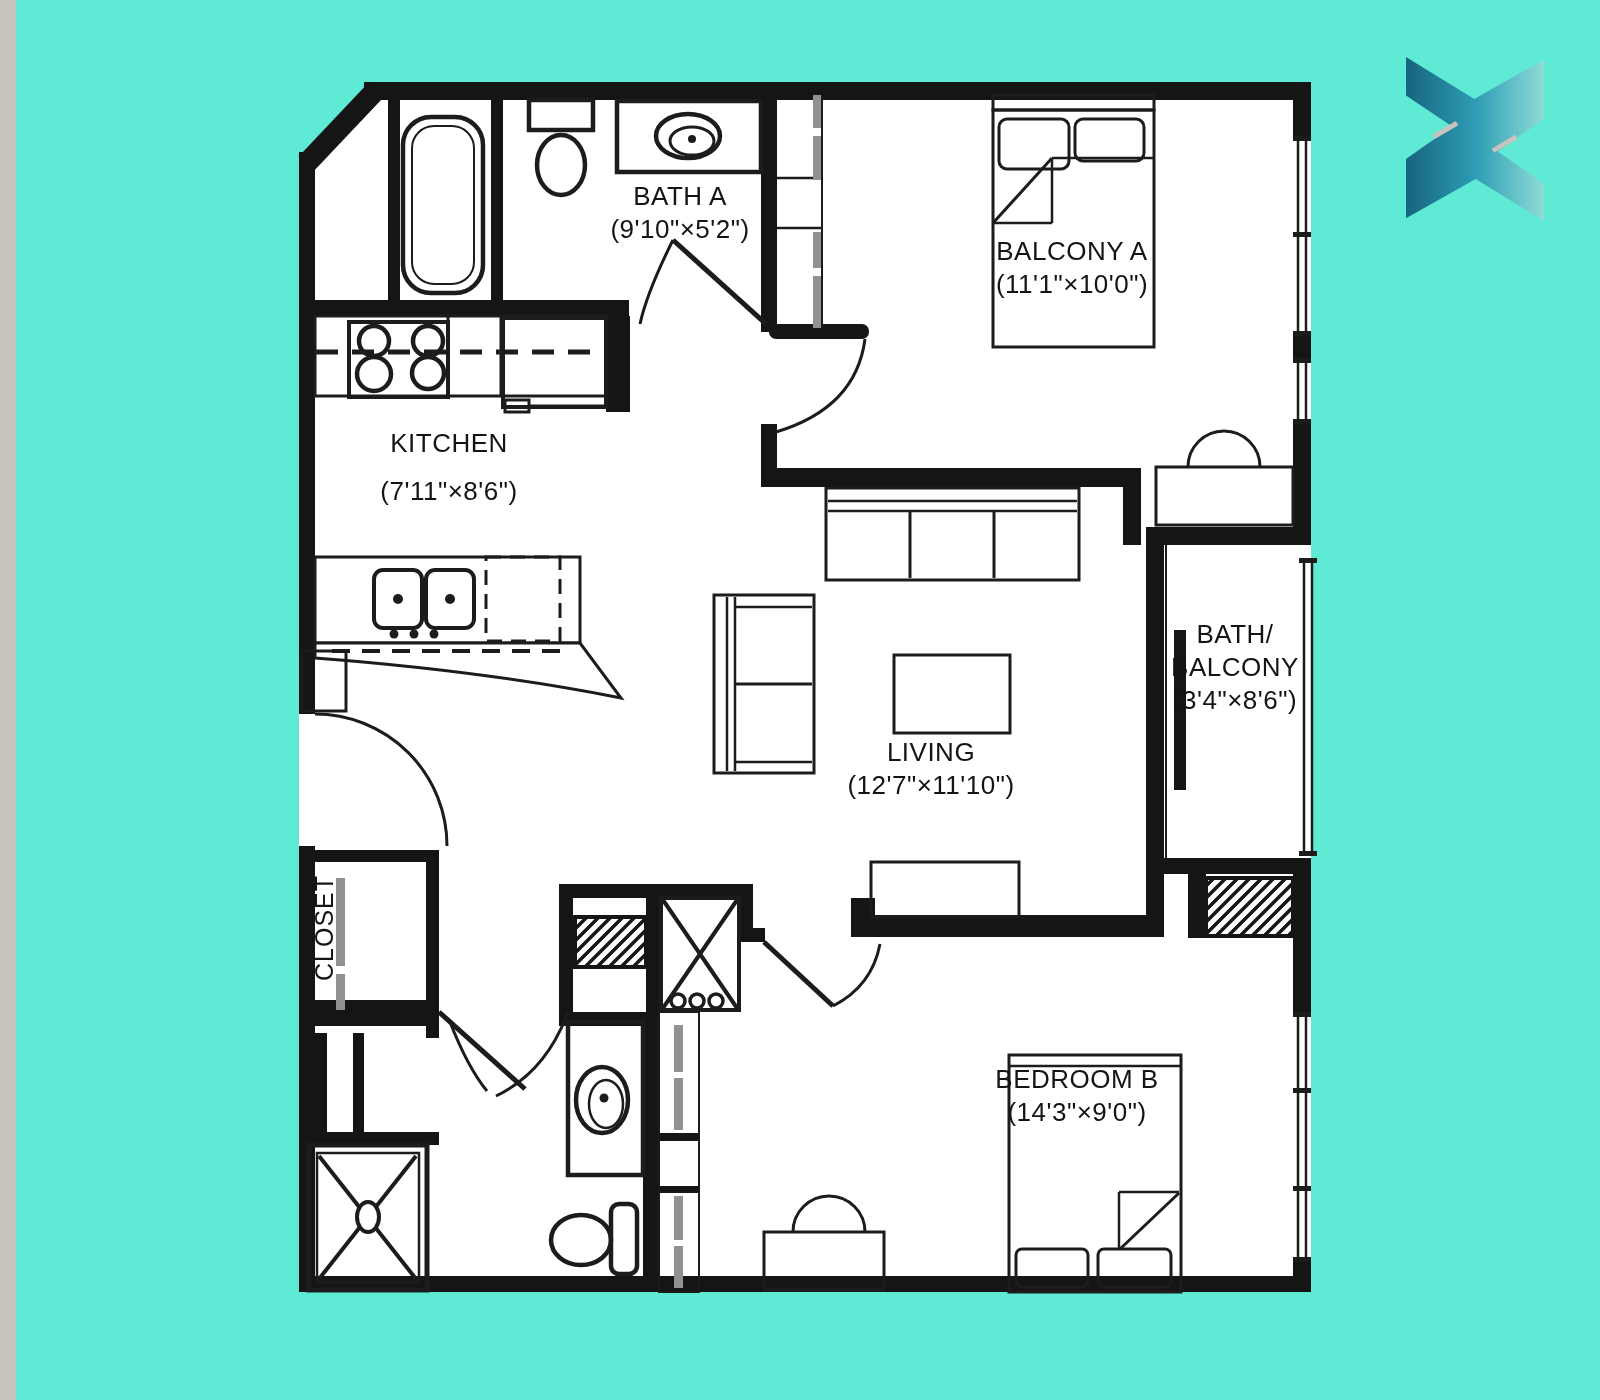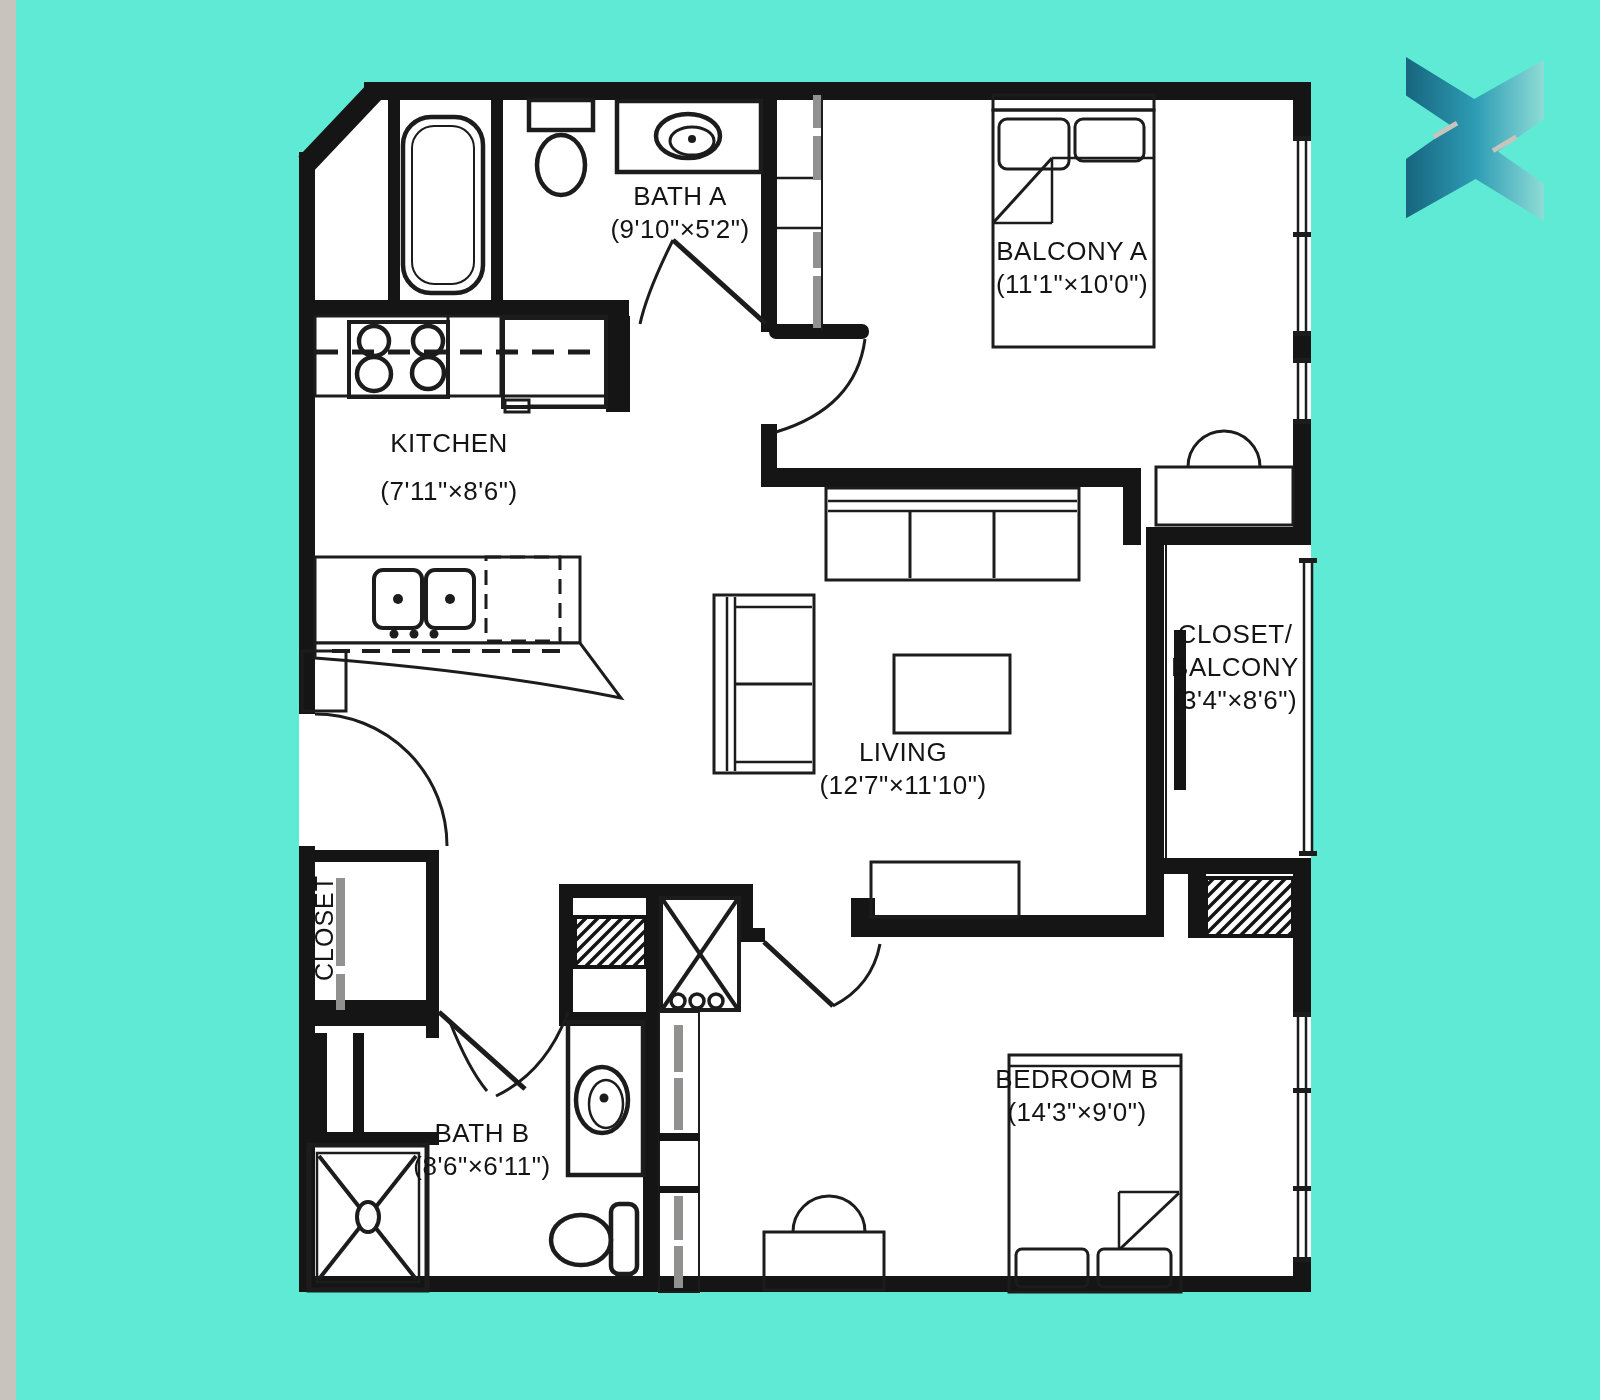--- a/index.html
+++ b/index.html
@@ -291,39 +291,35 @@
   <div class="room-label" style="left:1056px;top:268px;">
     <span>BALCONY A</span>
     <span>(11'1"×10'0")</span>
   </div>
 
   <div class="room-label" style="left:433px;top:467px;gap:15px;">
     <span>KITCHEN</span>
     <span>(7'11"×8'6")</span>
   </div>
 
-  <div class="room-label" style="left:887px;top:769px;justify-content:space-between;">
+  <div class="room-label" style="left:915px;top:769px;justify-content:space-between;">
     <span>LIVING</span>
     <span>(12'7"×11'10")</span>
   </div>
 
   <div class="room-label" style="left:1219px;top:667px;">
-    <span>CLOSET/</span>
+    <span>BATH/</span>
     <span>BALCONY</span>
     <span>(3'4"×8'6")</span>
   </div>
 
   <div class="room-label rotated" style="left:308px;top:928px;">
     <span>CLOSET</span>
   </div>
 
-  <div class="room-label" style="left:466px;top:1150px;">
-    <span>BATH B</span>
-    <span>(8'6"×6'11")</span>
-  </div>
 
   <div class="room-label" style="left:1061px;top:1096px;">
     <span>BEDROOM B</span>
     <span>(14'3"×9'0")</span>
   </div>
 
   <svg id="logo" viewBox="0 0 100 123">
     <path d="M0,2 L49.5,32.5 L100,4 L100,47 L66.5,70.5 L100,94 L100,121 L50.5,90.5 L0,119 L0,76 L33.5,52.5 L0,30 Z" fill="url(#xgrad)"></path>
     <line x1="20" y1="60" x2="37" y2="50" stroke="#c8c4bd" stroke-width="3.5"></line>
     <line x1="63" y1="70" x2="80" y2="60" stroke="#c8c4bd" stroke-width="3.5"></line>

